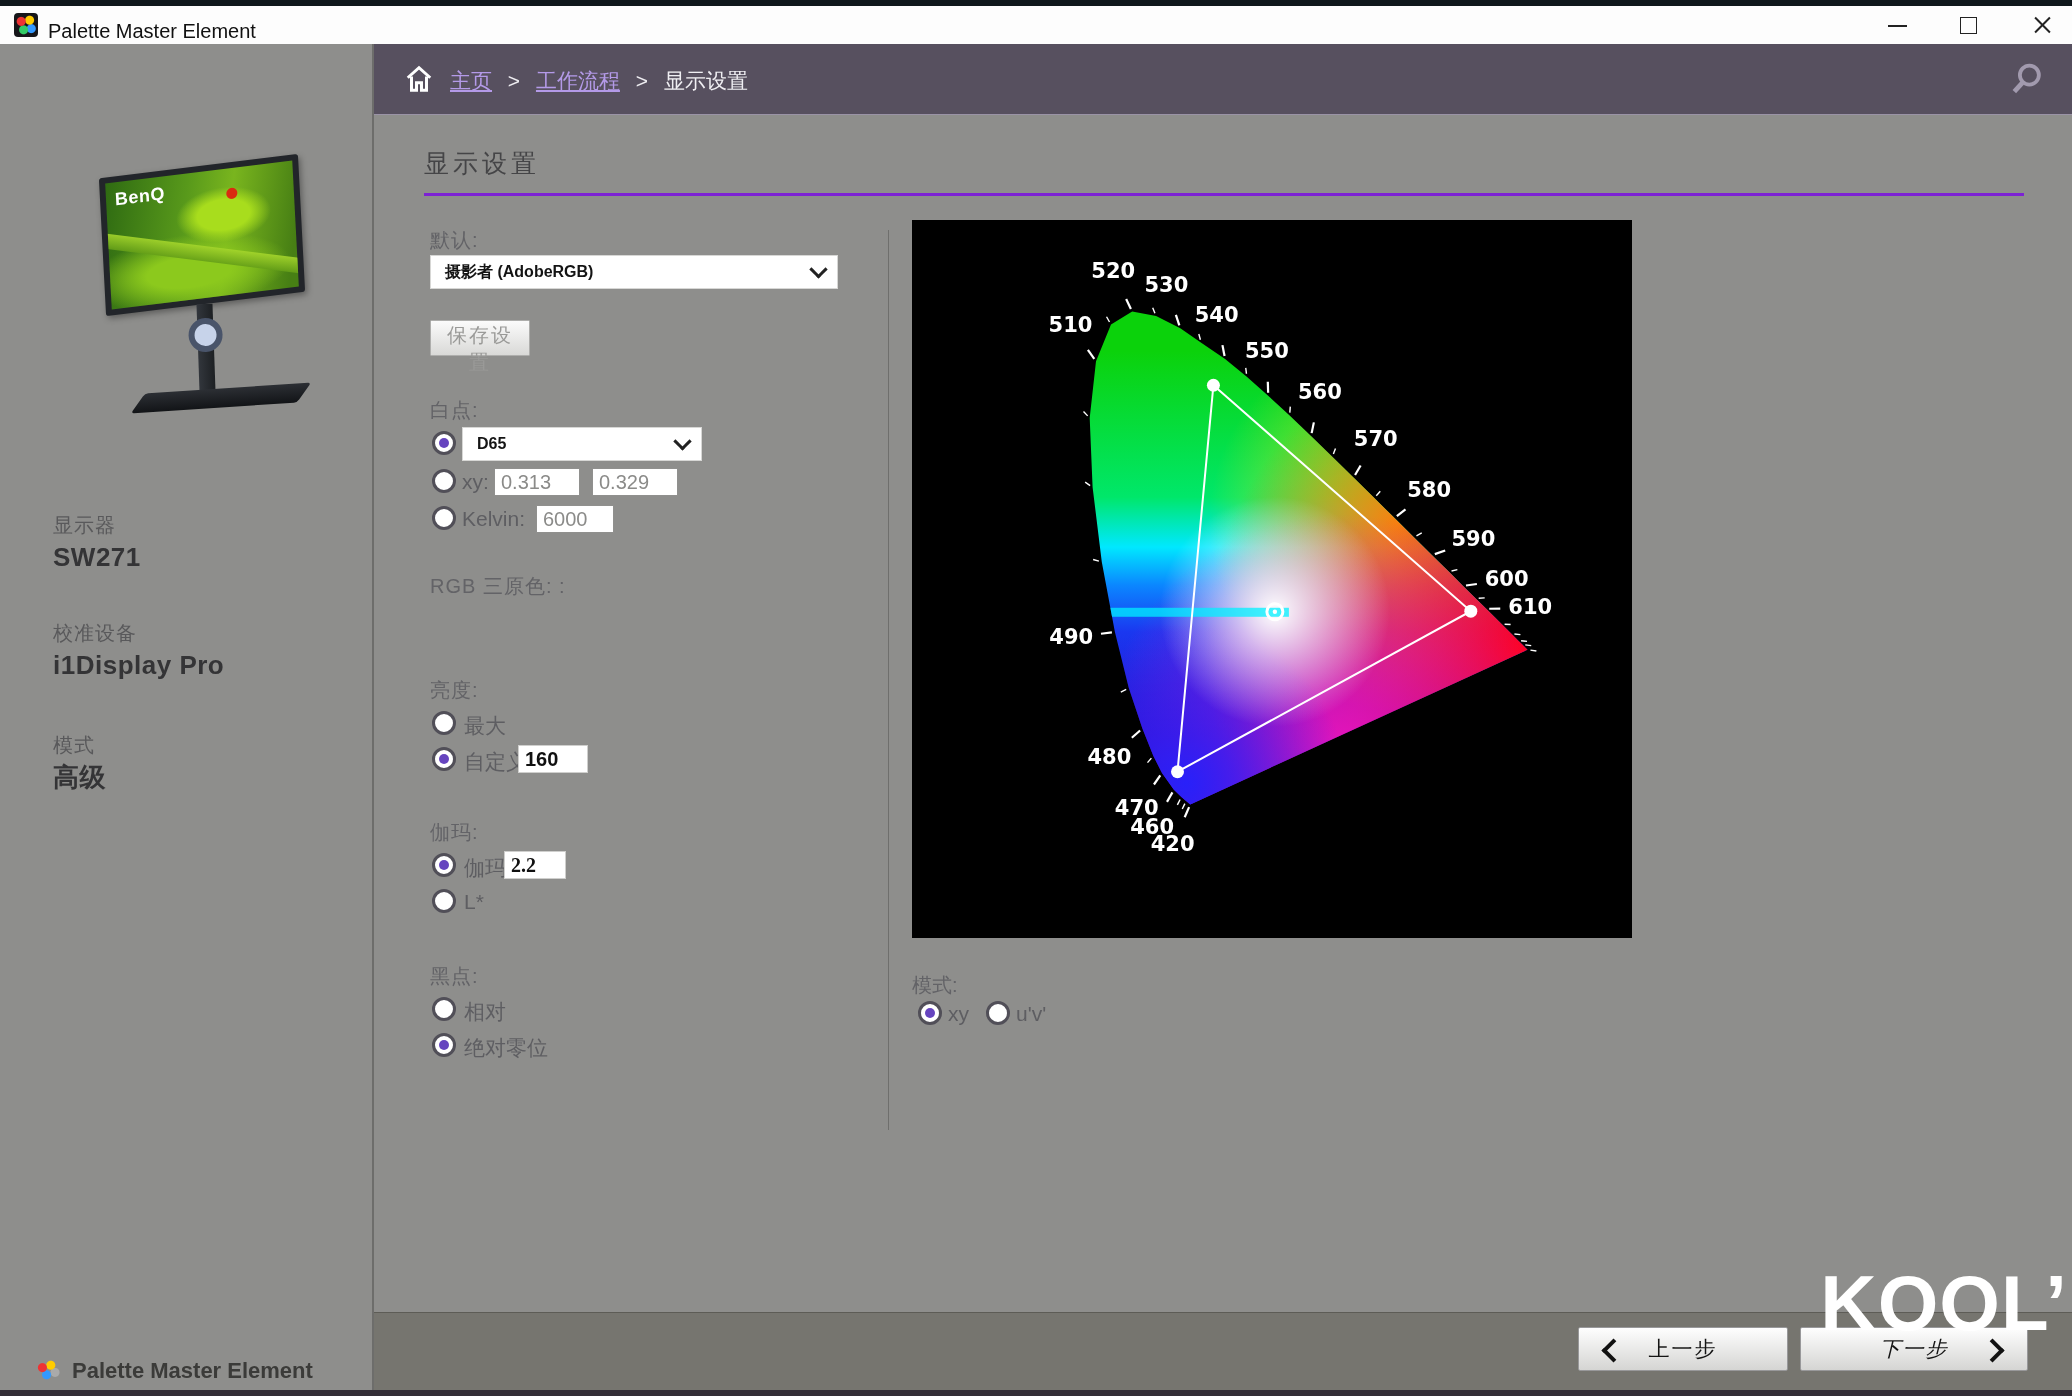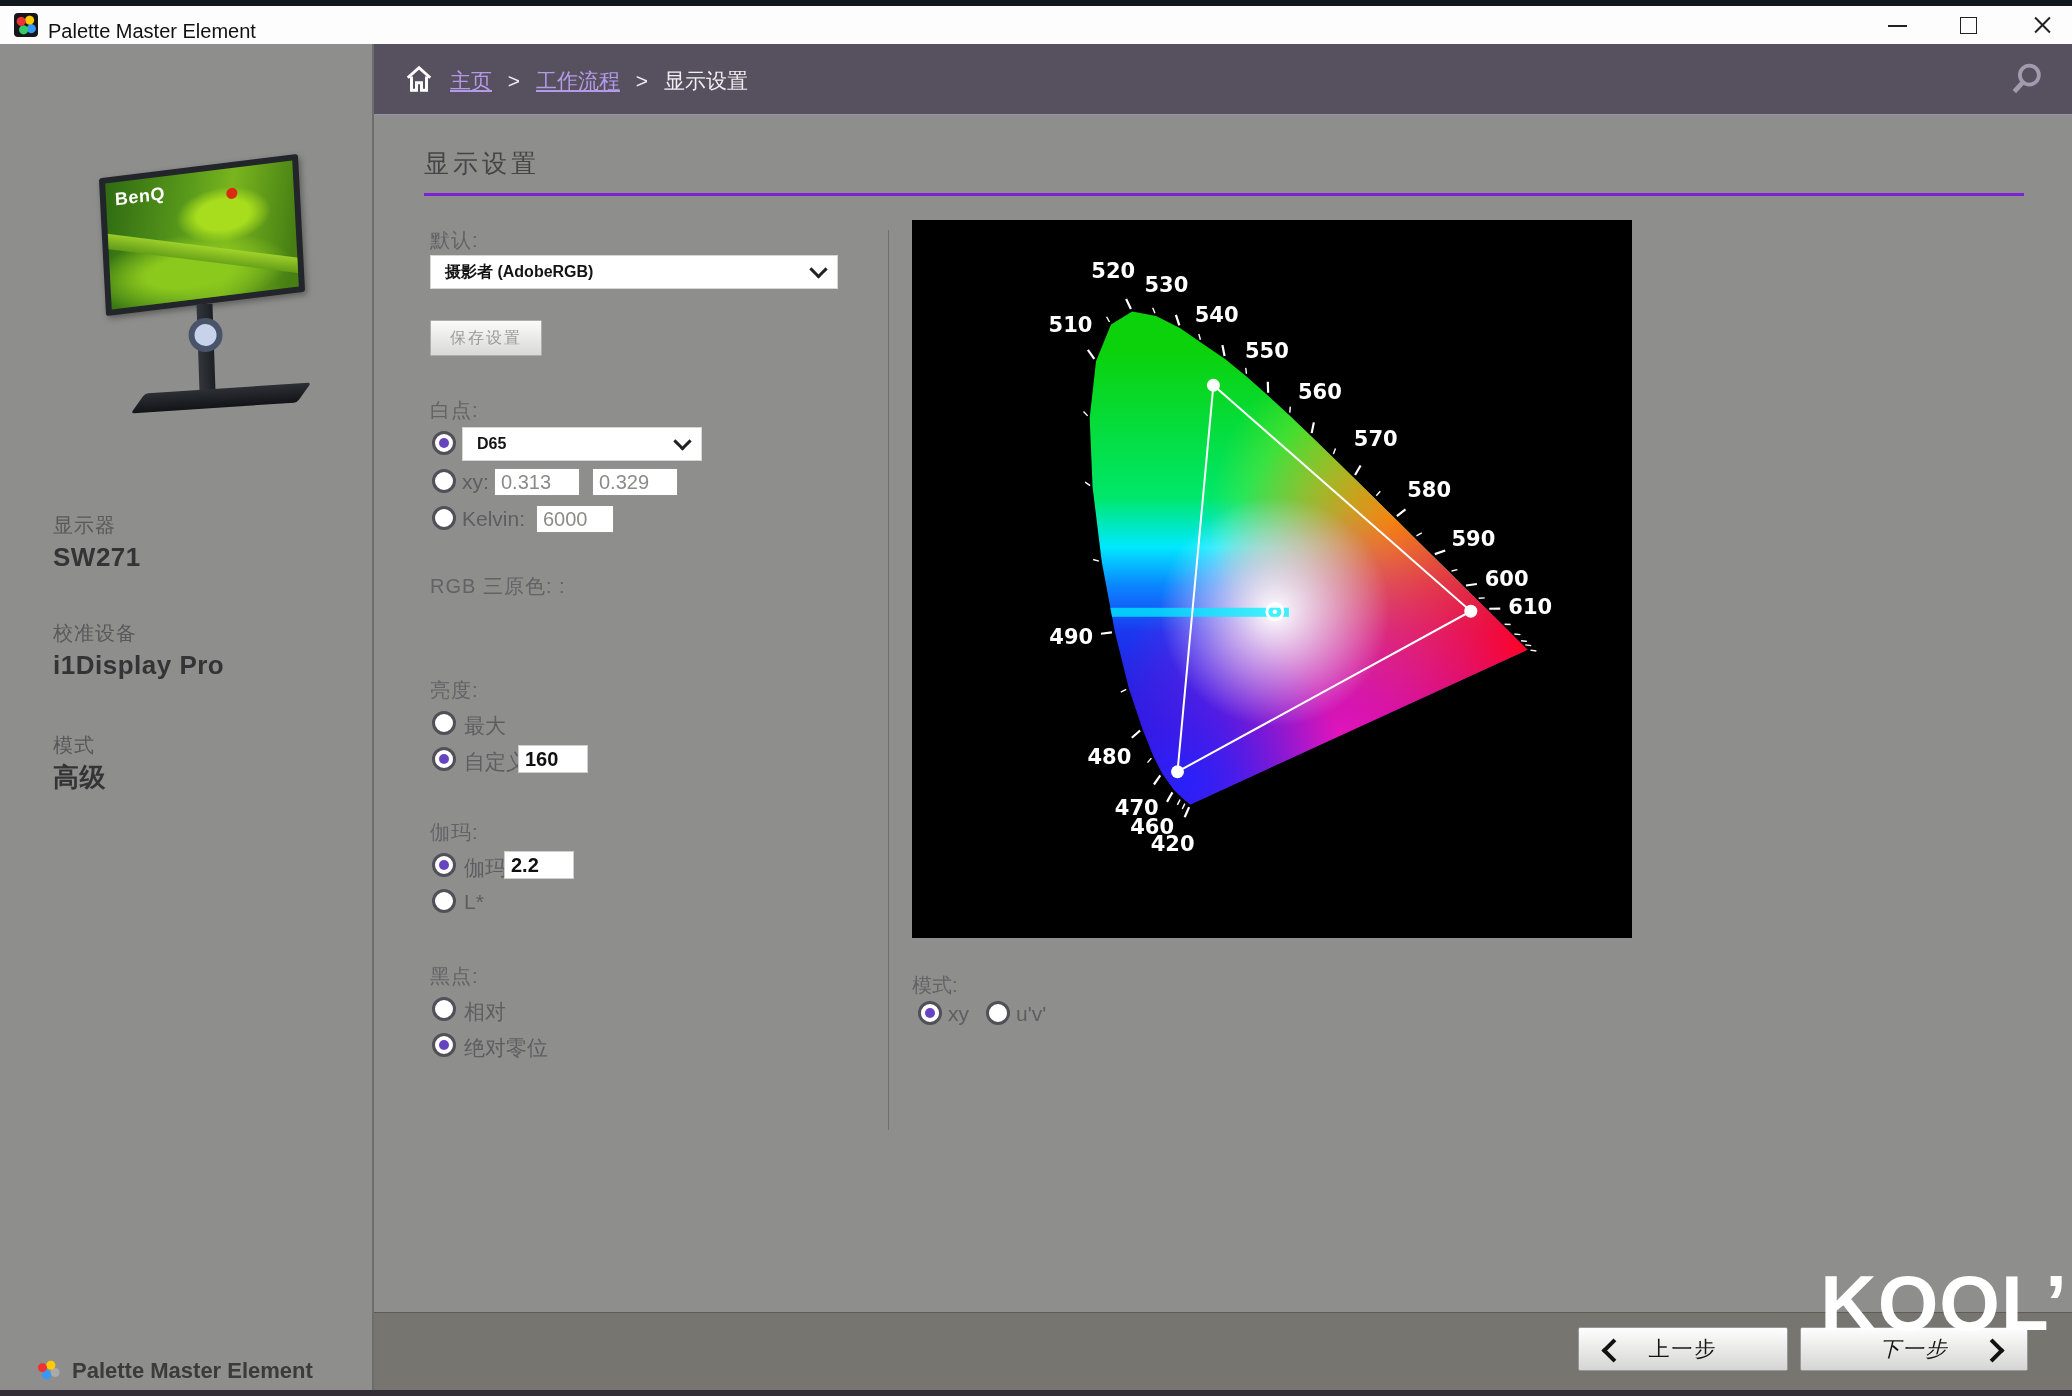--- a/index.html
+++ b/index.html
@@ -63,22 +63,22 @@
 
   
   .main{position:absolute;left:374px;top:115px;width:1698px;height:1197px;background:#8e8e8c;}
   .page-title{position:absolute;left:50px;top:32px;font-size:25px;color:#454547;letter-spacing:4px;}
   .title-rule{position:absolute;left:50px;top:78px;width:1600px;height:3px;background:#7d22d4;}
 
   .field-label{position:absolute;left:56px;font-size:20px;color:#636367;letter-spacing:1px;}
   .dropdown{position:absolute;background:#fff;border:1px solid #d7d7d5;display:flex;align-items:center;cursor:default;}
   .dropdown .dd-text{margin-left:14px;font-size:16px;color:#141414;font-weight:600;}
   .dd-chev{position:absolute;right:12px;top:50%;width:10px;height:10px;border-right:3px solid #222;border-bottom:3px solid #222;transform:translateY(-70%) rotate(45deg);}
-  .btn-save{position:absolute;left:56px;top:205px;width:112px;height:36px;background:linear-gradient(#fbfbfb,#d9d9d7);
-    border:1px solid #aeaeac;border-radius:1px;font-size:16px;color:#9a9a98;letter-spacing:2px;}
+  .btn-save{position:absolute;left:56px;top:205px;width:100px;height:36px;background:linear-gradient(#fbfbfb,#d9d9d7);
+    border:1px solid #aeaeac;border-radius:1px;font-size:20px;color:#9a9a98;letter-spacing:2px;}
   .radio{width:24px;height:24px;border-radius:50%;background:#fff;border:3px solid #514f58;box-sizing:border-box;position:absolute;}
   .radio.on::after{content:"";position:absolute;left:4px;top:4px;width:10px;height:10px;border-radius:50%;background:#6644bf;}
   .rlabel{position:absolute;font-size:21px;color:#5e5e62;}
   .txt{position:absolute;height:28px;border:1px solid #90908e;font-size:20px;padding:0 6px;box-sizing:border-box;font-family:"Liberation Sans","DejaVu Sans",sans-serif;}
   .txt.dis{background:#ffffff;color:#8b8b89;}
   .txt.lit{background:#fff;color:#101010;border:1px solid #cfcfcd;font-weight:600;}
 
   .vdivider{position:absolute;left:514px;top:115px;width:1px;height:900px;background:#6f6f6d;}
 
   .chartbox{position:absolute;left:538px;top:105px;width:720px;height:718px;background:#000;}
@@ -194,21 +194,21 @@
   <span class="field-label" style="top:562px">亮度:</span>
   <span class="radio" style="left:58px;top:596px"></span>
   <span class="rlabel" style="left:90px;top:597px">最大</span>
   <span class="radio on" style="left:58px;top:632px"></span>
   <span class="rlabel" style="left:90px;top:633px">自定义</span>
   <input class="txt lit" style="left: 144px; top: 630px; width: 70px;" value="160">
 
   <span class="field-label" style="top:704px">伽玛:</span>
   <span class="radio on" style="left:58px;top:738px"></span>
   <span class="rlabel" style="left:90px;top:739px">伽玛</span>
-  <input class="txt lit" style="left: 130px; top: 736px; width: 70px;" value="2.2">
+  <input class="txt lit" style="left: 130px; top: 736px; width: 62px; font-family: Liberation Serif, serif;" value="2.2">
   <span class="radio" style="left:58px;top:774px"></span>
   <span class="rlabel" style="left:90px;top:775px">L*</span>
 
   <span class="field-label" style="top:848px">黑点:</span>
   <span class="radio" style="left:58px;top:882px"></span>
   <span class="rlabel" style="left:90px;top:883px">相对</span>
   <span class="radio on" style="left:58px;top:918px"></span>
   <span class="rlabel" style="left:90px;top:919px">绝对零位</span>
 
   <div class="vdivider"></div>

